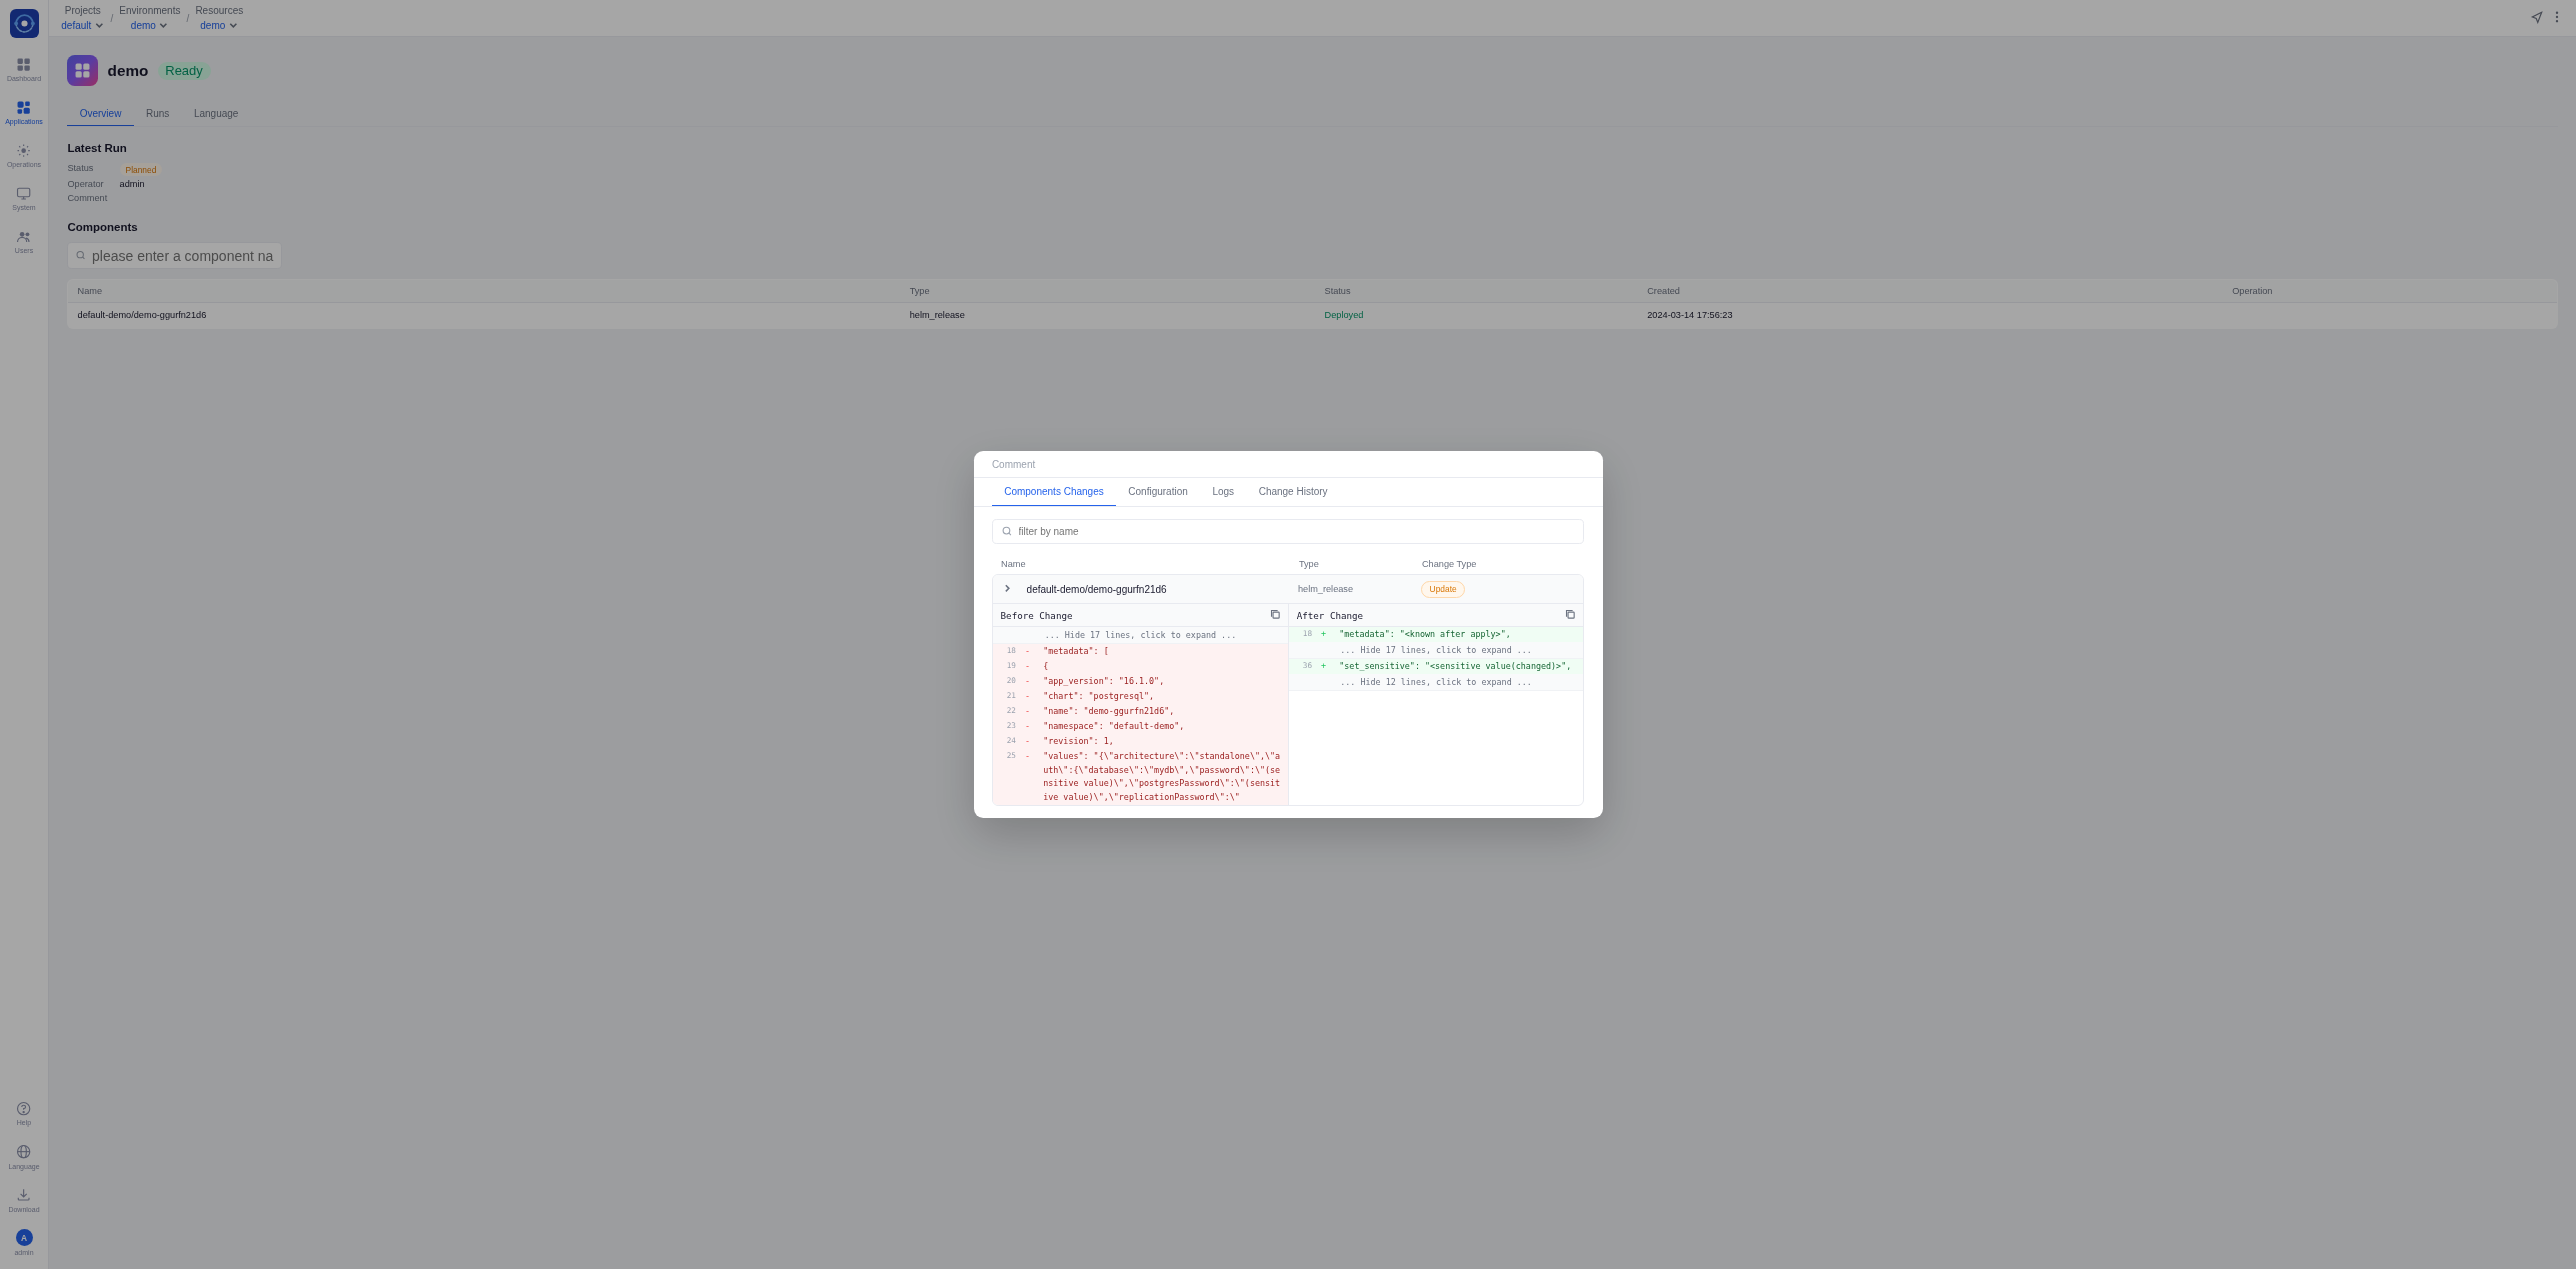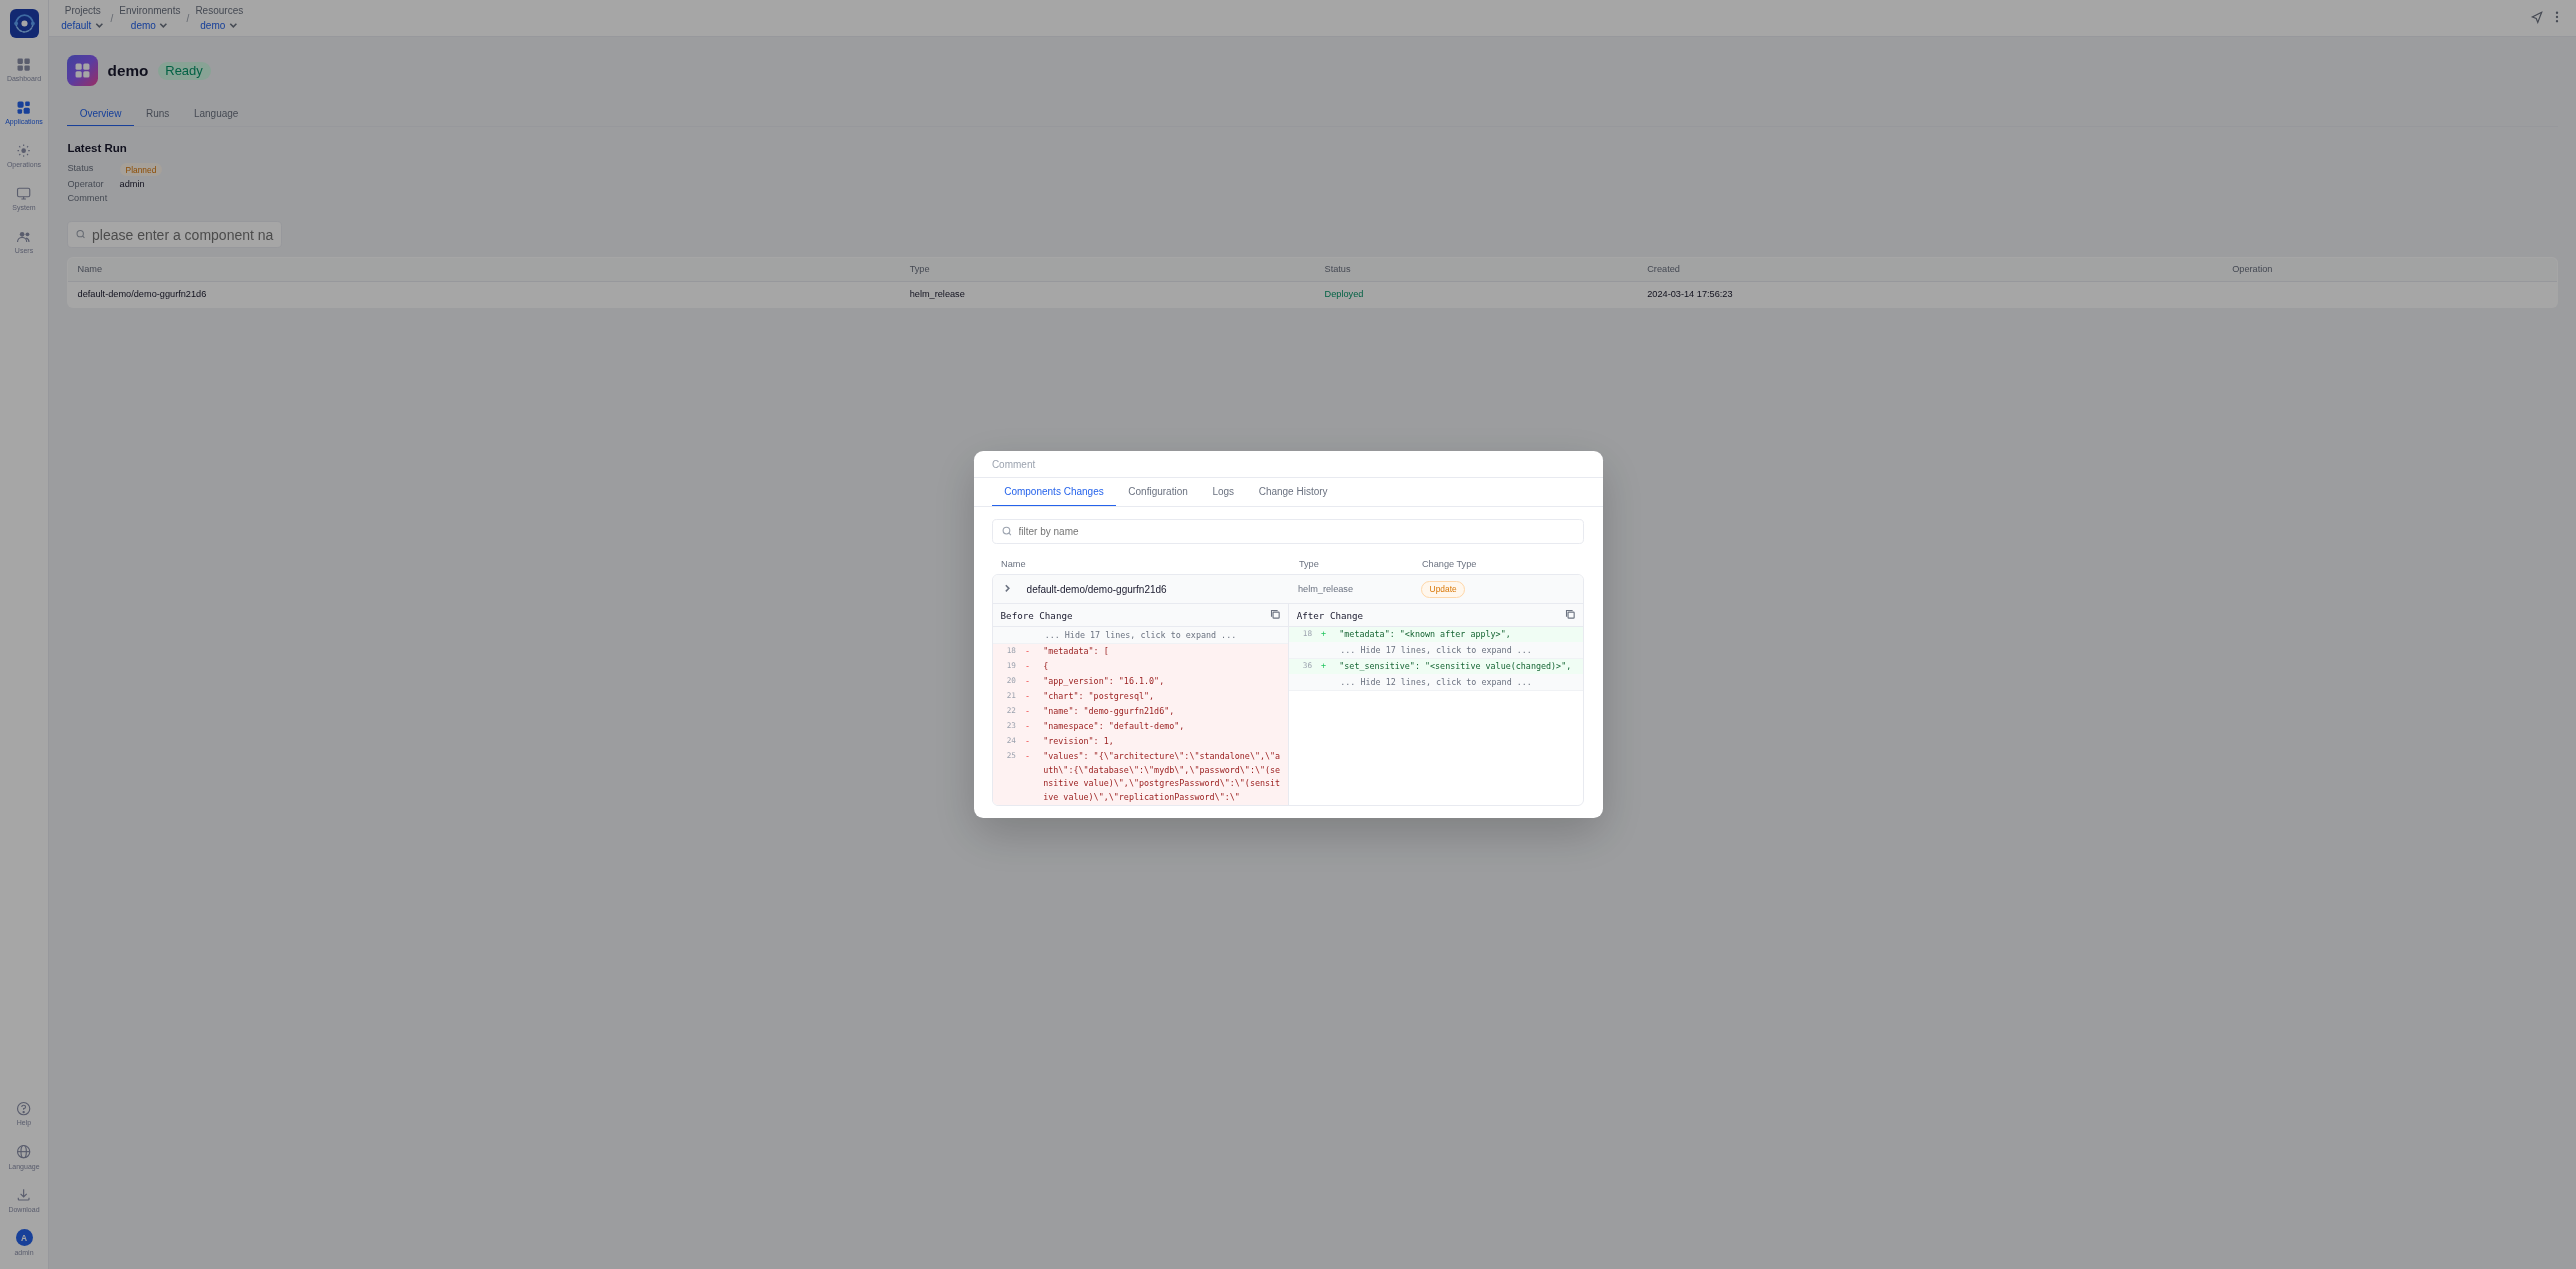--- a/index.html
+++ b/index.html
@@ -296,20 +296,21 @@
       <div class="info-grid">
         <span class="info-label">Status</span>
         <span><span class="status-planned">Planned</span></span>
         <span class="info-label">Operator</span>
         <span class="info-value">admin</span>
         <span class="info-label">Comment</span>
         <span class="info-value"></span>
       </div>
 
       <div class="table-section">
+        <div class="section-title">Components</div>
         <div class="components-search">
           <svg width="10.7" height="10.7" viewBox="0 0 14 14" fill="none" stroke="#9ca3af" stroke-width="1.5">
               <circle cx="6" cy="6" r="4.5"></circle>
               <path d="M9.5 9.5l2.5 2.5"></path>
             </svg>
           <input type="text" placeholder="please enter a component name" style="">
         </div>
         <table class="data-table">
           <thead>
             <tr>

